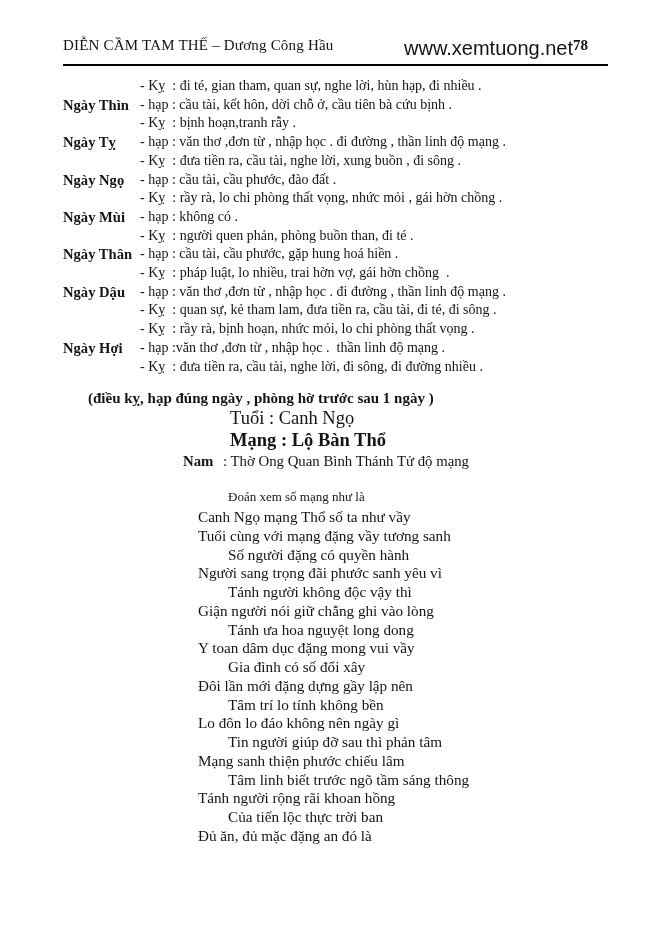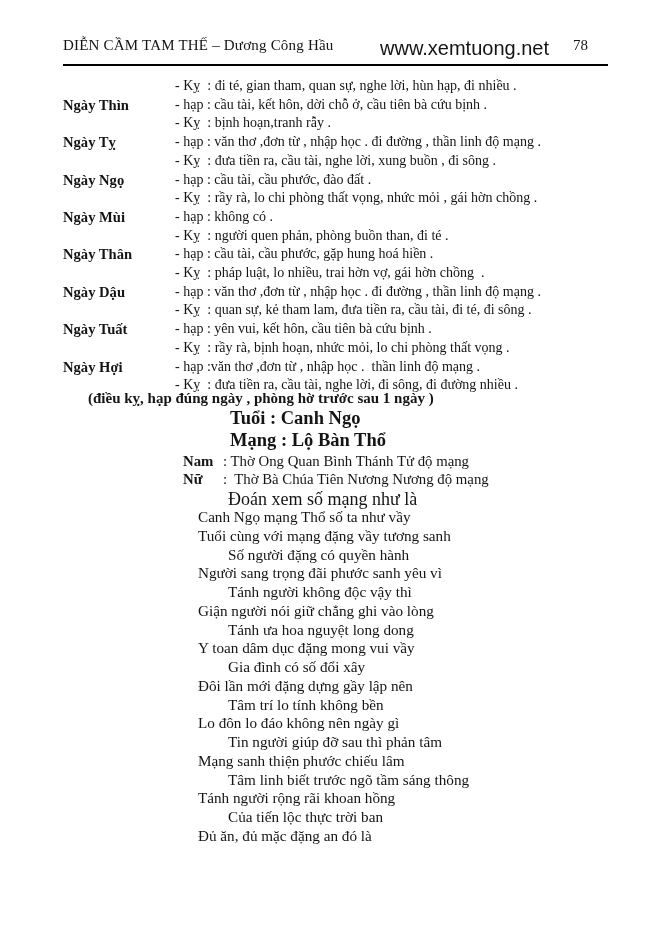--- a/index.html
+++ b/index.html
@@ -4,38 +4,38 @@
 <style>
   * { margin:0; padding:0; box-sizing:border-box; }
   html,body { background:#ffffff; }
   .page {
     position:relative; width:661px; height:936px; background:#ffffff;
     font-family:"Liberation Serif","DejaVu Serif",serif; color:#141414; overflow:hidden;
   }
   .header { position:absolute; left:63px; top:37px; width:545px; display:flex; align-items:flex-start; font-size:15px; }
   .header-title { flex:1; letter-spacing:0.2px; }
   .header-url { font-family:"Liberation Sans","DejaVu Sans",sans-serif; font-size:20px; }
-  .header-page { margin-left:24px; margin-right:20px; }
+  .header-page { margin-right:20px;font-weight:bold; }
   .rule { position:absolute; left:63px; top:64px; width:545px; height:2px; background:#000; }
 
   .daylist { position:absolute; left:63px; top:77px; width:575px; }
-  .dayrow { display:flex; line-height:18.7px; font-size:14px; white-space:pre;gap:35px; }
+  .dayrow { display:flex; line-height:18.7px; font-size:14px; white-space:pre; }
   .daylabel { flex:0 0 77px; width:77px; font-weight:bold; font-size:14.6px; }
 
   .note { position:absolute; left:88px; top:390px; font-weight:bold; font-size:15px; }
 
-  .age-title  { position:absolute; left:230px; top:408px; font-weight:bold; font-size:18.5px; }
+  .age-title  { position:absolute; left:230px; top:408px; font-weight:normal; font-size:18.5px; }
   .fate-title { position:absolute; left:230px; top:430px; font-weight:bold; font-size:18.5px; }
 
   .deity { position:absolute; left:183px; display:flex; font-size:14.8px; white-space:pre; }
   .deity .dlabel { flex:0 0 40px; width:40px; font-weight:bold; }
   .deity.nam { top:453px; }
   .deity.nu  { top:471px; }
 
-  .intro { position:absolute; left:228px; top:489px; font-size:18px; }
+  .intro { position:absolute; left:228px; top:489px; font-size:13px; }
 
   .poem { position:absolute; left:198px; top:508px; }
   .poemline { line-height:18.75px; font-size:15.2px; white-space:pre; }
   .poemline.indent { margin-left:30px; }
 </style>
 </head>
 <body>
 
 <div class="page">
 
@@ -53,38 +53,33 @@
       <div class="dayrow"><span class="daylabel">Ngày Tỵ</span><span>- hạp : văn thơ ,đơn từ , nhập học . đi đường , thần linh độ mạng .</span></div>
       <div class="dayrow"><span class="daylabel"></span><span>- Kỵ  : đưa tiền ra, cầu tài, nghe lời, xung buồn , đi sông .</span></div>
       <div class="dayrow"><span class="daylabel">Ngày Ngọ</span><span>- hạp : cầu tài, cầu phước, đào đất .</span></div>
       <div class="dayrow"><span class="daylabel"></span><span>- Kỵ  : rầy rà, lo chi phòng thất vọng, nhức mỏi , gái hờn chồng .</span></div>
       <div class="dayrow"><span class="daylabel">Ngày Mùi</span><span>- hạp : không có .</span></div>
       <div class="dayrow"><span class="daylabel"></span><span>- Kỵ  : người quen phản, phòng buồn than, đi té .</span></div>
       <div class="dayrow"><span class="daylabel">Ngày Thân</span><span>- hạp : cầu tài, cầu phước, gặp hung hoá hiền .</span></div>
       <div class="dayrow"><span class="daylabel"></span><span>- Kỵ  : pháp luật, lo nhiều, trai hờn vợ, gái hờn chồng  .</span></div>
       <div class="dayrow"><span class="daylabel">Ngày Dậu</span><span>- hạp : văn thơ ,đơn từ , nhập học . đi đường , thần linh độ mạng .</span></div>
       <div class="dayrow"><span class="daylabel"></span><span>- Kỵ  : quan sự, kẻ tham lam, đưa tiền ra, cầu tài, đi té, đi sông .</span></div>
-      <div class="dayrow"><span class="daylabel">Ngày Tuất</span><span>- hạp : yên vui, kết hôn, cầu tiên bà cứu bịnh .</span></div>
       <div class="dayrow"><span class="daylabel"></span><span>- Kỵ  : rầy rà, bịnh hoạn, nhức mỏi, lo chi phòng thất vọng .</span></div>
       <div class="dayrow"><span class="daylabel">Ngày Hợi</span><span>- hạp :văn thơ ,đơn từ , nhập học .  thần linh độ mạng .</span></div>
       <div class="dayrow"><span class="daylabel"></span><span>- Kỵ  : đưa tiền ra, cầu tài, nghe lời, đi sông, đi đường nhiều .</span></div>
     </div>
 
   <div class="note">(điều kỵ, hạp đúng ngày , phòng hờ trước sau 1 ngày )</div>
 
   <div class="age-title">Tuổi : Canh Ngọ</div>
   <div class="fate-title">Mạng  : Lộ Bàn Thổ</div>
 
   <div class="deity nam">
     <span class="dlabel">Nam</span>
     <span>: Thờ Ong Quan Bình Thánh Tử độ mạng</span>
-  </div>
-  <div class="deity nu">
-    <span class="dlabel">Nữ</span>
-    <span>:  Thờ Bà Chúa Tiên Nương Nương độ mạng</span>
   </div>
 
   <div class="intro">Đoán xem số mạng như là</div>
 
   <div class="poem">
       <div class="poemline">Canh Ngọ mạng Thổ số ta như vầy</div>
       <div class="poemline">Tuổi cùng với mạng đặng vầy tương sanh</div>
       <div class="poemline indent">Số người đặng có quyền hành</div>
       <div class="poemline">Người sang trọng đãi phước sanh yêu vì</div>
       <div class="poemline indent">Tánh người không độc vậy thì</div>

